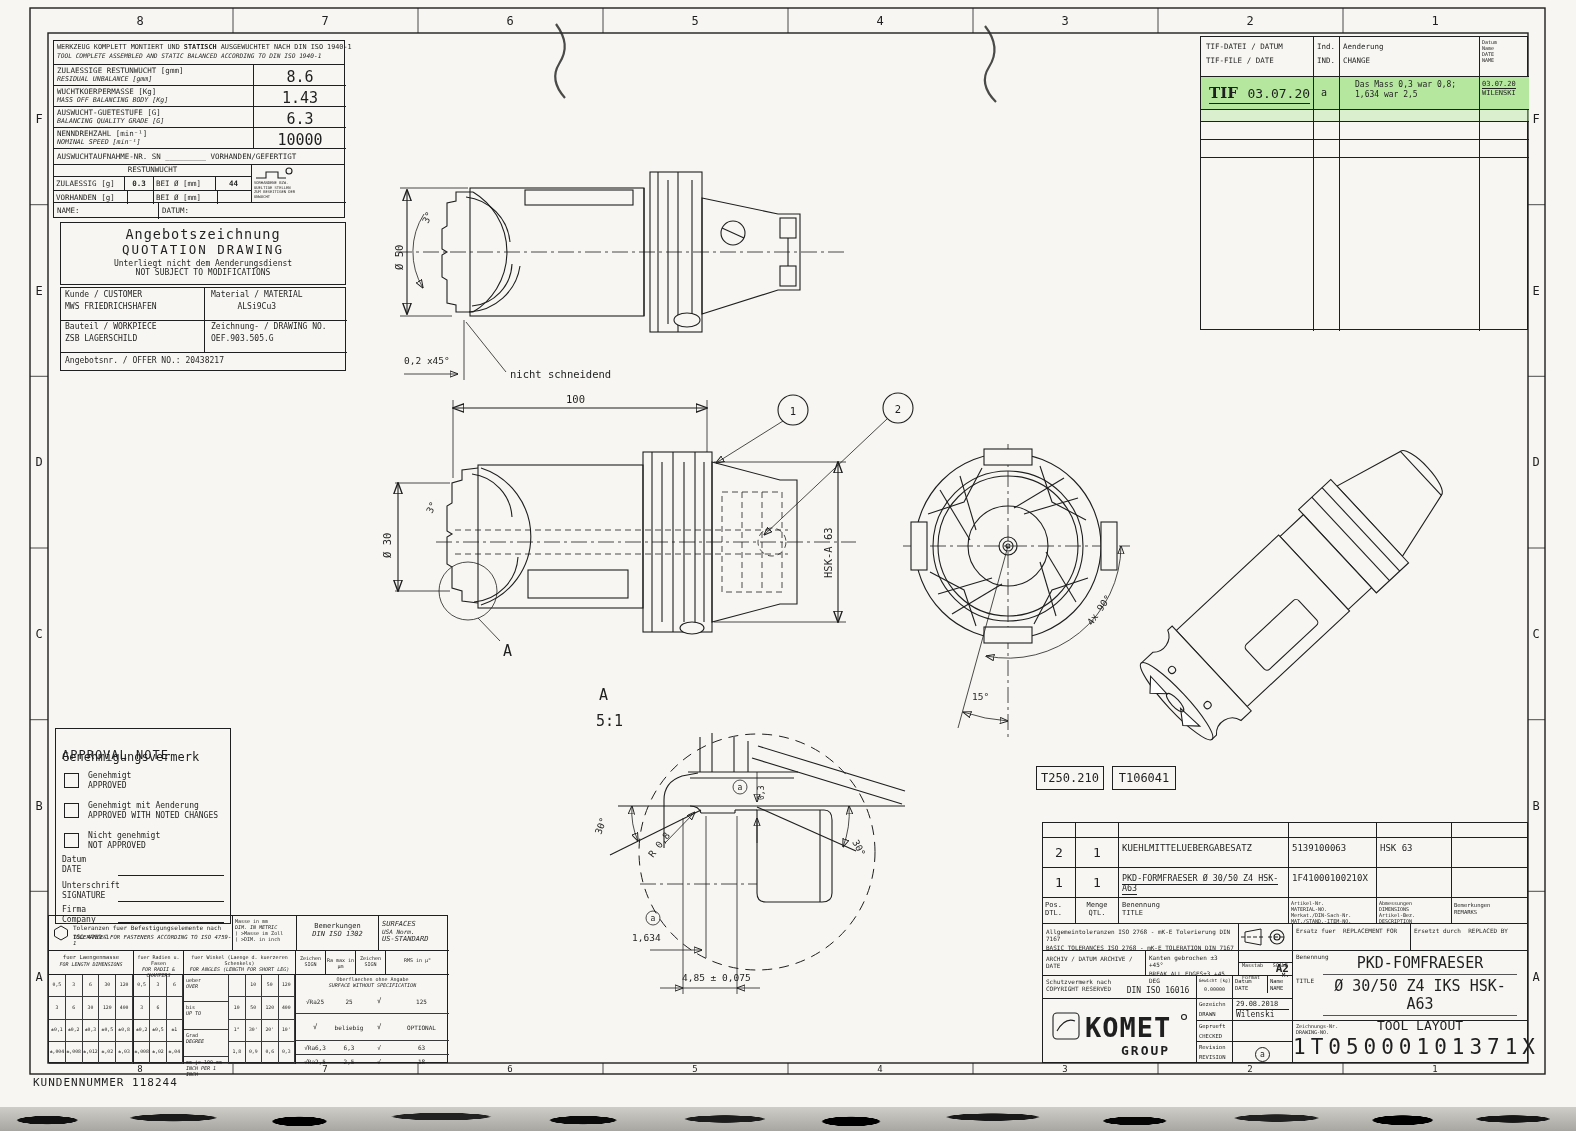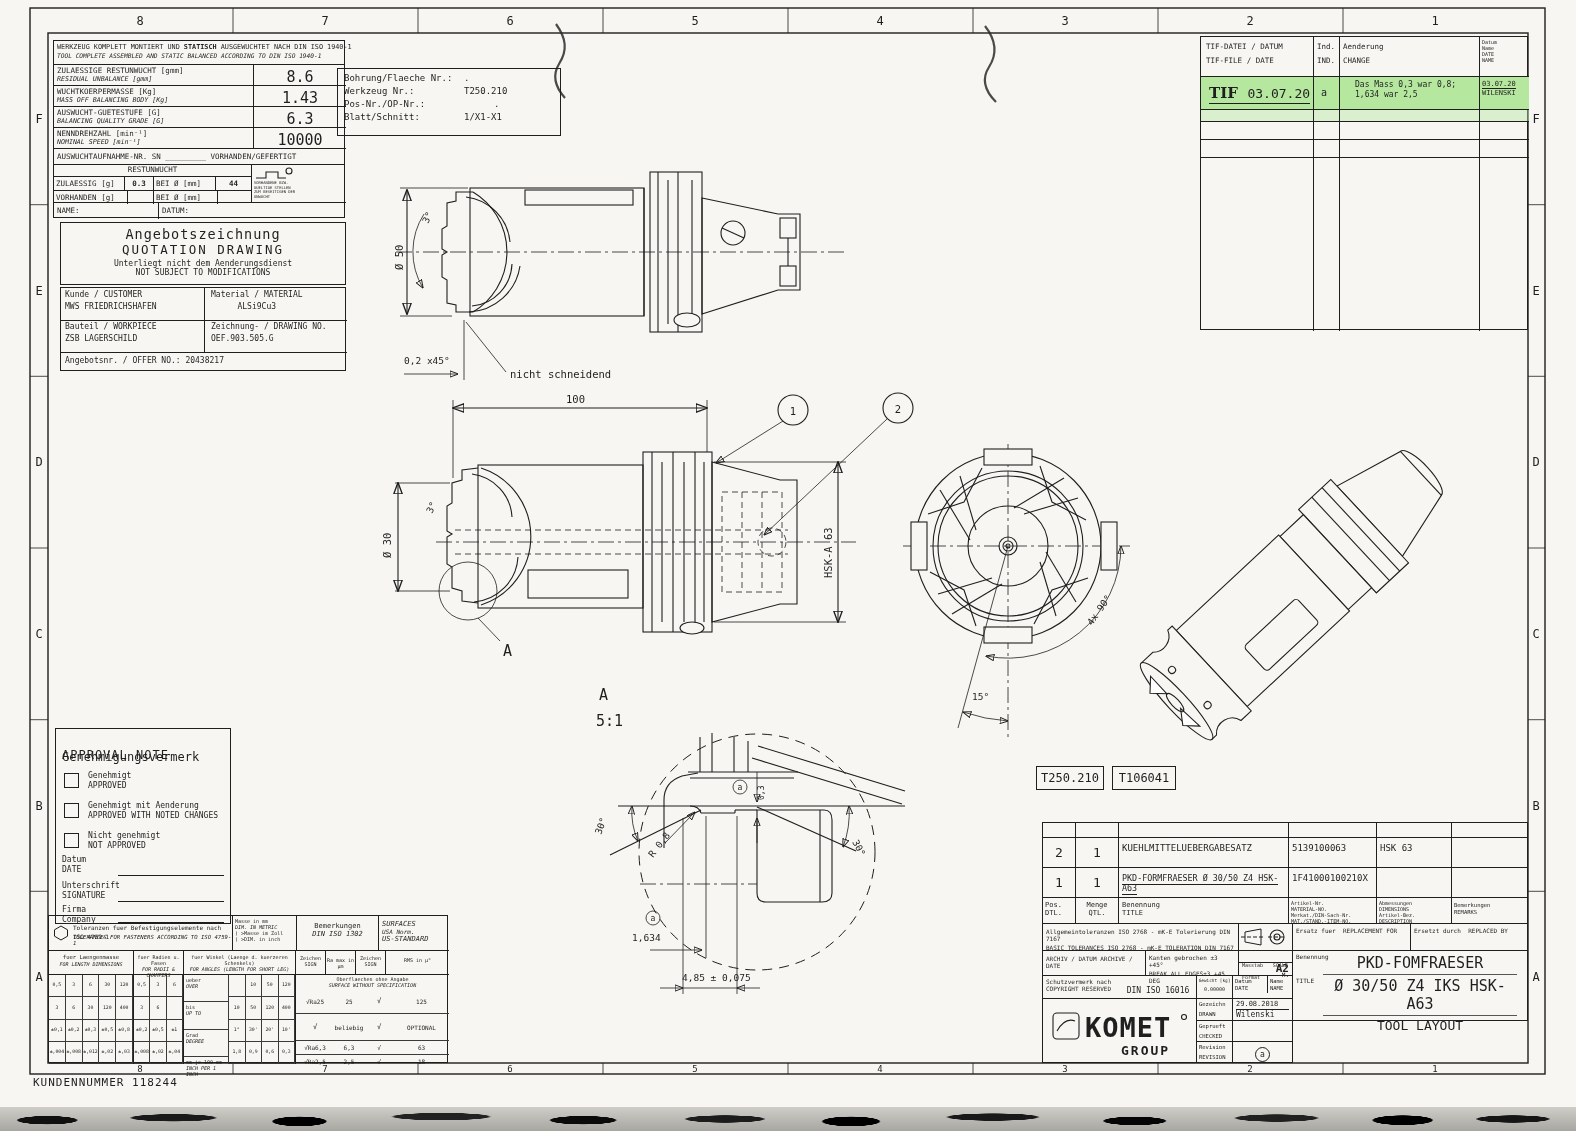--- a/index.html
+++ b/index.html
@@ -399,26 +399,20 @@
           <div class="t8" style="margin-top:2px;">ZSB LAGERSCHILD</div>
         </div>
     <div class="abs" style="left:150px;top:34px;">
           <div class="t8">Zeichnung- / DRAWING NO.</div>
           <div class="t8" style="margin-top:2px;">OEF.903.505.G</div>
         </div>
     <div class="abs t8" style="left:4px;top:68px;">Angebotsnr. / OFFER NO.: 20438217</div>
   </div>
 </div>
 
-<div class="abs b" style="left:337px;top:68px;width:224px;height:68px;padding:4px 6px;">
-  <div class="t9 nw"><span style="display:inline-block;width:120px;">Bohrung/Flaeche Nr.:</span><span>.</span></div>
-  <div class="t9 nw" style="margin-top:2px;"><span style="display:inline-block;width:120px;">Werkzeug Nr.:</span><span>T250.210</span></div>
-  <div class="t9 nw" style="margin-top:2px;"><span style="display:inline-block;width:120px;">Pos-Nr./OP-Nr.:</span><span style="padding-left:30px;">.</span></div>
-  <div class="t9 nw" style="margin-top:2px;"><span style="display:inline-block;width:120px;">Blatt/Schnitt:</span><span>1/X1-X1</span></div>
-</div>
 
 <div class="abs b" style="left:1200px;top:36px;width:328px;height:294px;">
   <div class="hl" style="left:0;top:39px;width:328px;height:33px;"></div>
   <div class="hl" style="left:0;top:72px;width:328px;height:12px;opacity:.45;"></div>
   <div class="vline" style="left:112px;top:0;height:294px;"></div>
   <div class="vline" style="left:138px;top:0;height:294px;"></div>
   <div class="vline" style="left:278px;top:0;height:294px;"></div>
   <div class="hline" style="left:0;top:39px;width:328px;"></div>
   <div class="hline" style="left:0;top:72px;width:328px;"></div>
   <div class="hline" style="left:0;top:84px;width:328px;"></div>
@@ -766,18 +760,23 @@
     <span style="display:inline-block;width:13px;height:13px;border:1px solid #1f1f1f;border-radius:50%;text-align:center;font-size:8px;line-height:13px;margin:3px 0 0 22px;">a</span></div>
 
   <div class="cell" style="left:250px;top:128px;width:236px;height:71px;">
     <div class="t6" style="position:absolute;left:3px;top:2px;">Benennung</div>
     <div class="ctr" style="margin:3px 10px 0 30px;font-size:15px;border-bottom:0.8px solid #555;padding-bottom:2px;">PKD-FOMFRAESER</div>
     <div class="t6" style="position:absolute;left:3px;top:26px;">TITLE</div>
     <div class="ctr" style="margin:2px 10px 0 30px;font-size:15px;border-bottom:0.8px solid #555;padding-bottom:2px;">Ø 30/50 Z4 IKS HSK-A63</div>
     <div class="ctr" style="margin:2px 10px 0 30px;font-size:13px;">TOOL LAYOUT</div>
   </div>
 
+  <div class="cell" style="left:250px;top:198px;width:236px;height:43px;">
+    <div class="tiny" style="position:absolute;left:3px;top:2px;">Zeichnungs-Nr.</div>
+    <div class="tiny" style="position:absolute;left:3px;top:8px;">DRAWING-NO.</div>
+    <div class="ctr" style="margin-top:14px;font-size:21px;letter-spacing:5px;">1T05000101371X</div>
+  </div>
 </div>
 
 <div class="abs nw" style="left:33px;top:1076px;font-size:11px;letter-spacing:1px;">KUNDENNUMMER 118244</div>
 <div class="noise"></div>
 
 </div>
 
 </body></html>

